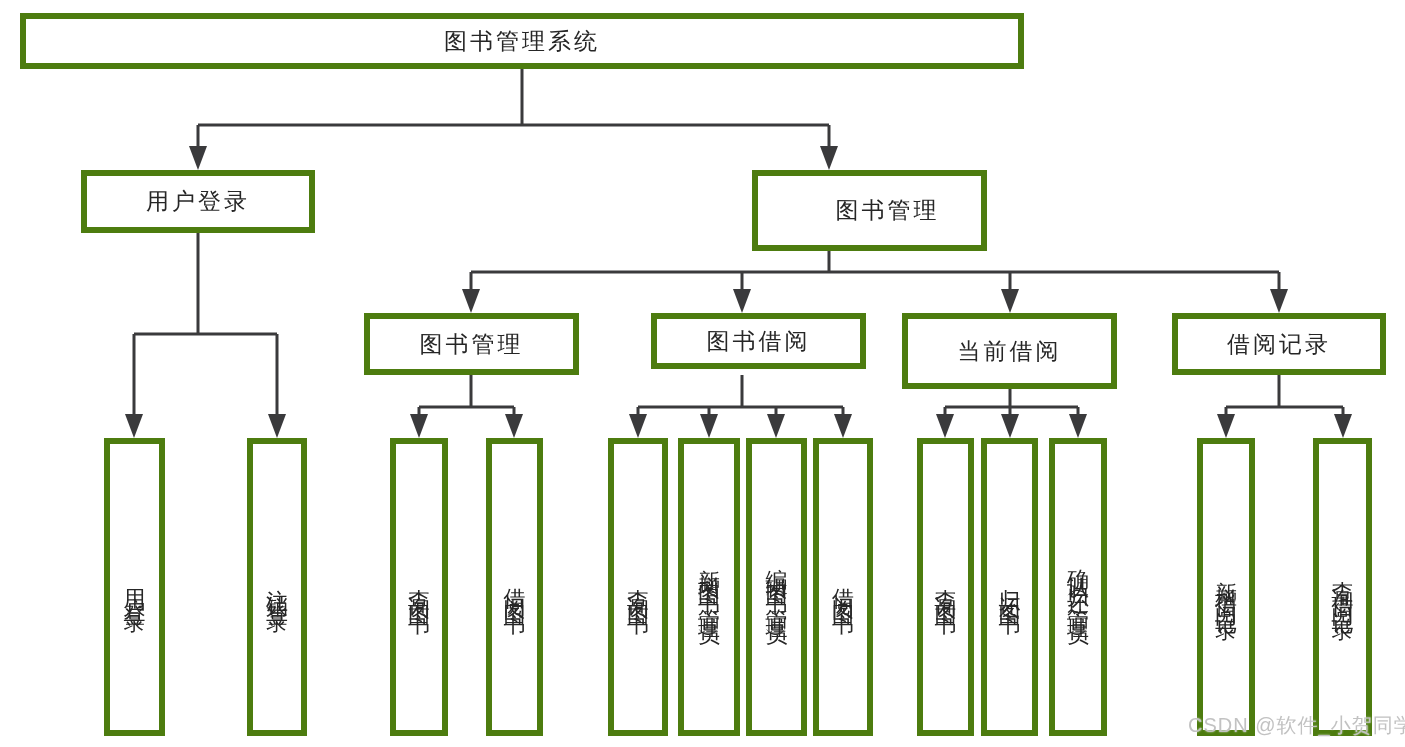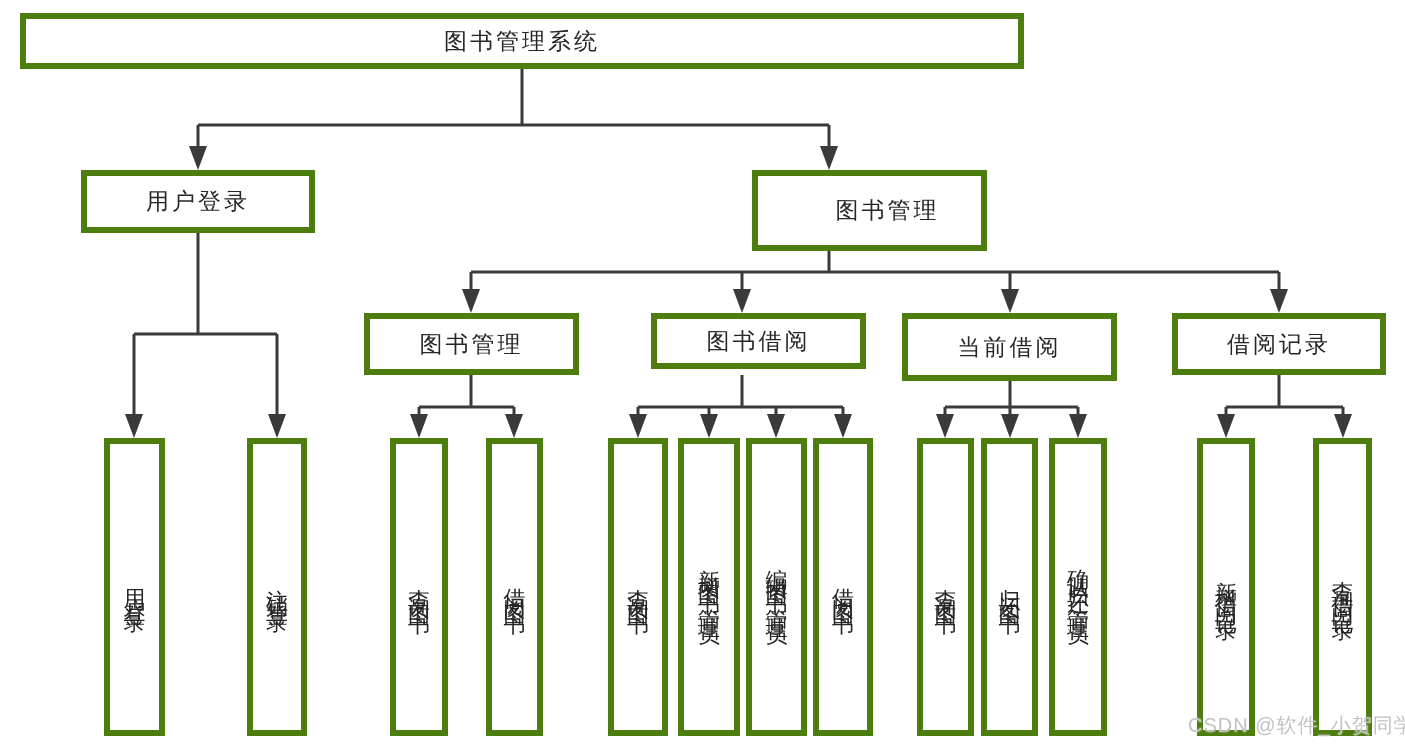--- a/index.html
+++ b/index.html
@@ -73,21 +73,21 @@
   <div class="node h" style="left:752px;top:170px;width:235px;height:81px;padding-left:36px;">
     <span>图书管理</span>
   </div>
 
   <div class="node h" style="left:364px;top:313px;width:215px;height:62px;">
     <span>图书管理</span>
   </div>
   <div class="node h" style="left:635px;top:313px;width:215px;height:56px;margin-left:16px;">
     <span>图书借阅</span>
   </div>
-  <div class="node h" style="left:902px;top:313px;width:215px;height:68px;">
+  <div class="node h" style="left:902px;top:313px;width:215px;height:76px;">
     <span>当前借阅</span>
   </div>
   <div class="node h" style="left:1172px;top:313px;width:214px;height:62px;">
     <span>借阅记录</span>
   </div>
 
   <div class="node v" style="left:104px;top:438px;width:61px;height:298px;">
     <span>用户登录</span>
   </div>
   <div class="node v" style="left:247px;top:438px;width:60px;height:298px;">

